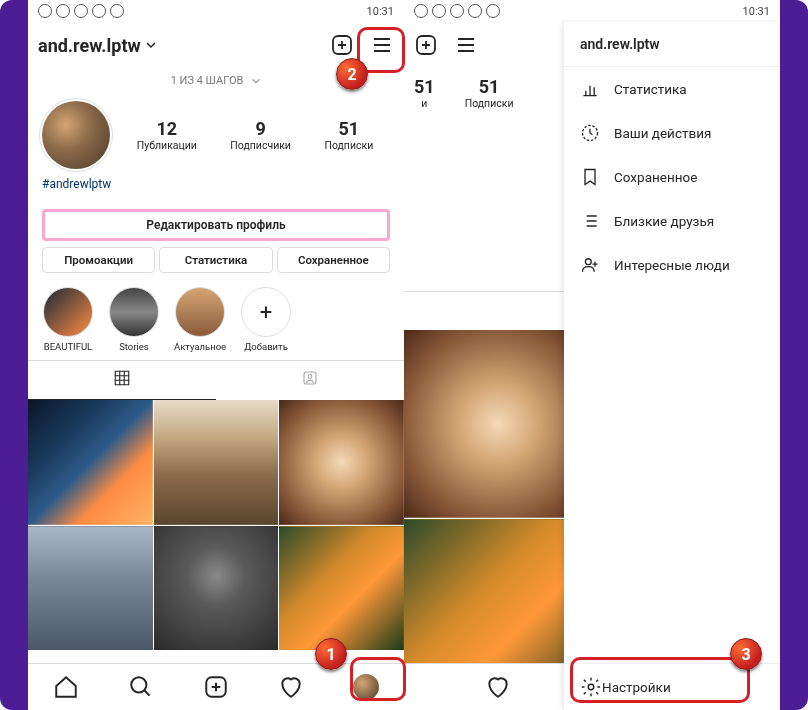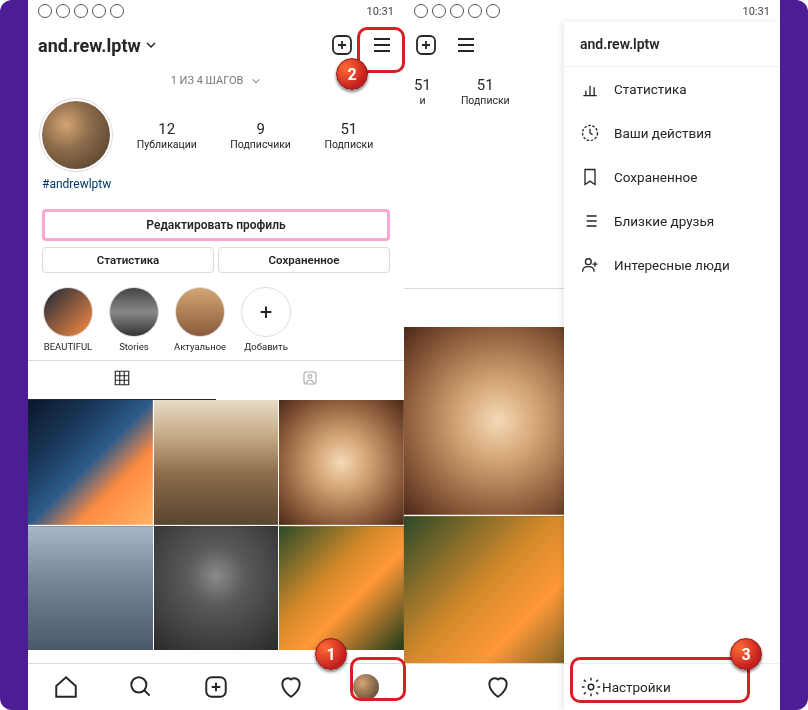--- a/index.html
+++ b/index.html
@@ -13,21 +13,21 @@
 .header{height:46px;display:flex;align-items:center;justify-content:space-between;padding:0 10px}
 .username{font-weight:700;font-size:18px;display:flex;align-items:center;gap:4px}
 .username svg{width:12px;height:12px}
 .header-icons{display:flex;gap:16px;align-items:center}
 .icn{width:24px;height:24px;display:flex;align-items:center;justify-content:center;cursor:pointer}
 .steps{text-align:center;font-size:11px;color:#777;padding:6px 0;display:flex;justify-content:center;align-items:center;gap:8px}
 .profile-row{display:flex;align-items:center;padding:8px 14px;gap:10px}
 .avatar{width:68px;height:68px;border-radius:50%;background:radial-gradient(circle at 35% 35%,#d4a574 0%,#8b6b4a 40%,#4a3828 100%);position:relative;flex-shrink:0}
 .avatar::after{content:"";position:absolute;inset:-3px;border:1px solid #ddd;border-radius:50%}
 .stats{flex:1;display:flex;justify-content:space-around;text-align:center}
-.stat-num{font-weight:400;font-size:15px}
+.stat-num{font-weight:700;font-size:18px}
 .stat-label{font-size:10.5px;color:#262626}
 .bio{padding:0 14px;font-size:12px}
 .bio-name{font-weight:400}
 .bio-link{color:#00376b}
 .edit-btn{margin:18px 14px 6px;border:3px solid #f9a8d4;border-radius:4px;text-align:center;font-size:12px;font-weight:600;padding:6px 0;cursor:pointer}
 .btn-row{display:flex;gap:4px;padding:0 14px}
 .btn-row .b{flex:1;border:1px solid #dbdbdb;border-radius:4px;text-align:center;font-size:11.5px;font-weight:600;padding:5px 0;cursor:pointer}
 .highlights{display:flex;gap:14px;padding:14px 14px 8px;overflow:hidden}
 .hl{width:52px;text-align:center;font-size:9.5px}
 .hl-circ{width:48px;height:48px;border-radius:50%;border:1px solid #ddd;margin:0 auto 4px;background-size:cover;background-position:center}
@@ -120,20 +120,21 @@
             <div class="stat-num">51</div>
             <div class="stat-label">Подписки</div>
           </div>
     </div>
   </div>
   <div class="bio">
     <div class="bio-link">#andrewlptw</div>
   </div>
   <div class="edit-btn">Редактировать профиль</div>
   <div class="btn-row">
+    <div class="b">Промоакции</div>
     <div class="b">Статистика</div>
     <div class="b">Сохраненное</div>
   </div>
   <div class="highlights">
     <div class="hl">
           <div class="hl-circ h1"></div>
           <div>BEAUTIFUL</div>
         </div>
     <div class="hl">
           <div class="hl-circ h2"></div>

